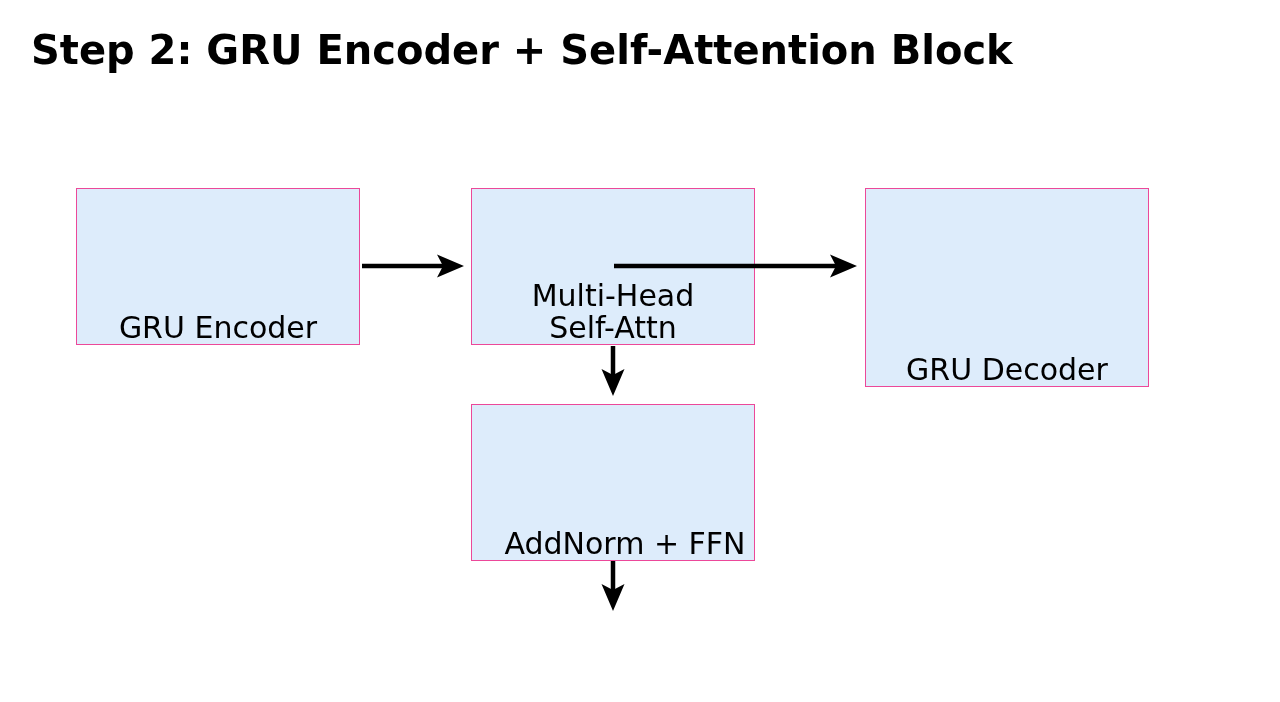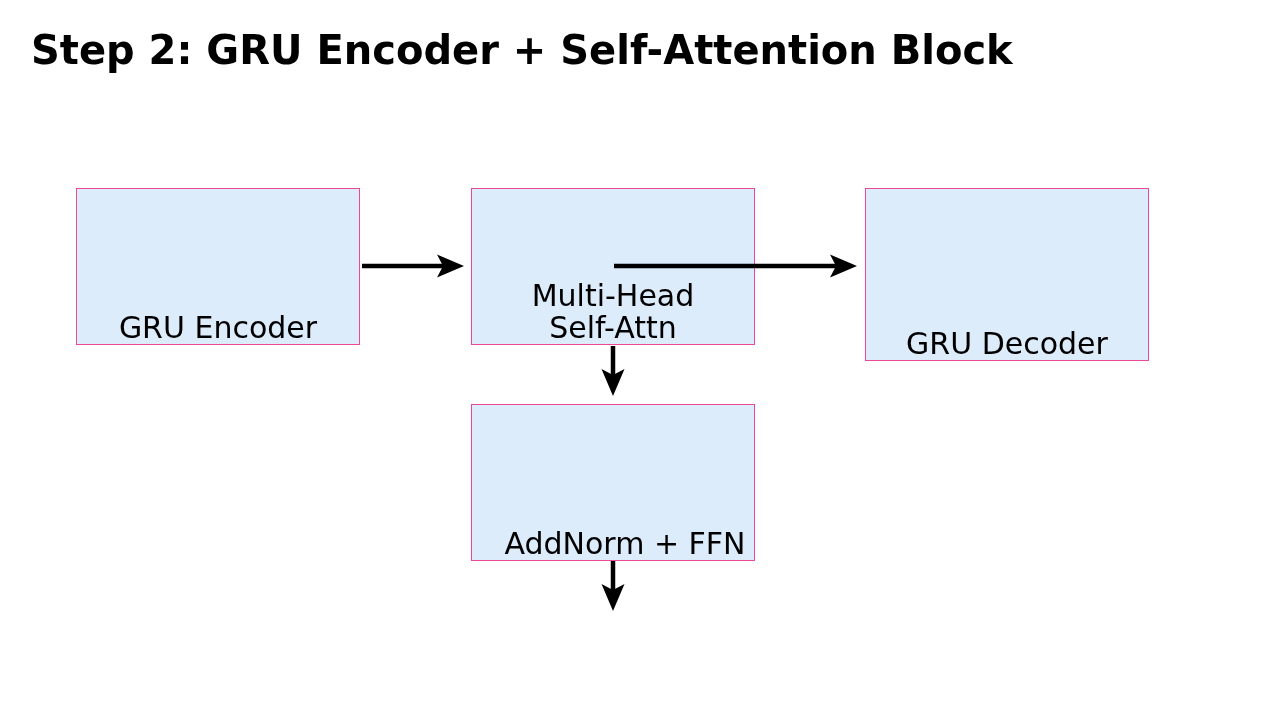--- a/index.html
+++ b/index.html
@@ -40,21 +40,21 @@
   }
   .node .label {
     font-size: 30px;
     line-height: 32px;
     color: #000000;
     text-align: center;
     white-space: pre-line;
   }
   #node-gru-encoder   { left: 76px;  top: 188px; width: 284px; height: 157px; }
   #node-multi-head    { left: 471px; top: 188px; width: 284px; height: 157px; }
-  #node-gru-decoder   { left: 865px; top: 188px; width: 284px; height: 173px; }
+  #node-gru-decoder   { left: 865px; top: 188px; width: 284px; height: 199px; }
   #node-addnorm-ffn   { left: 471px; top: 404px; width: 284px; height: 157px; padding-left: 24px; }
   .arrows-layer {
     position: absolute;
     left: 0;
     top: 0;
     width: 1280px;
     height: 702px;
     z-index: 2;
     pointer-events: none;
   }

